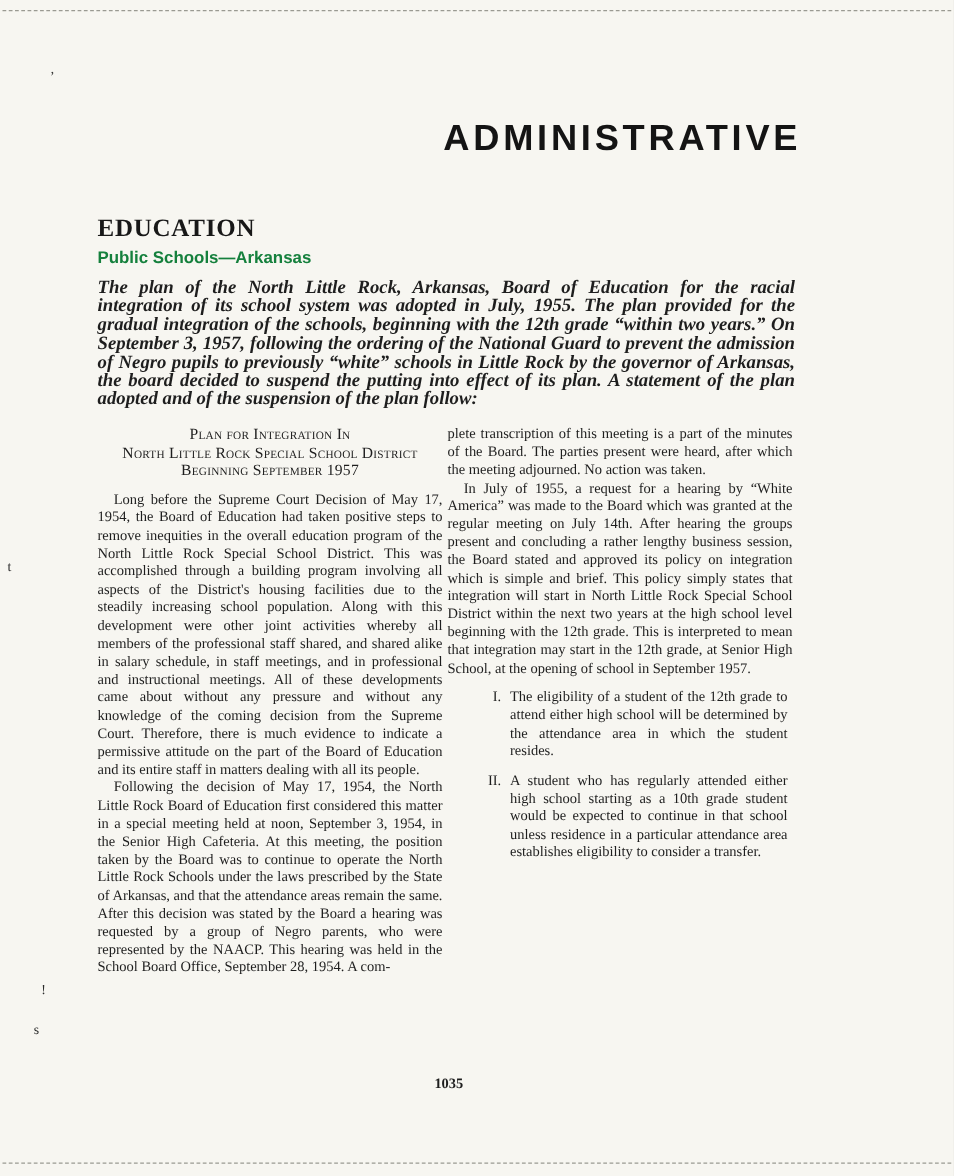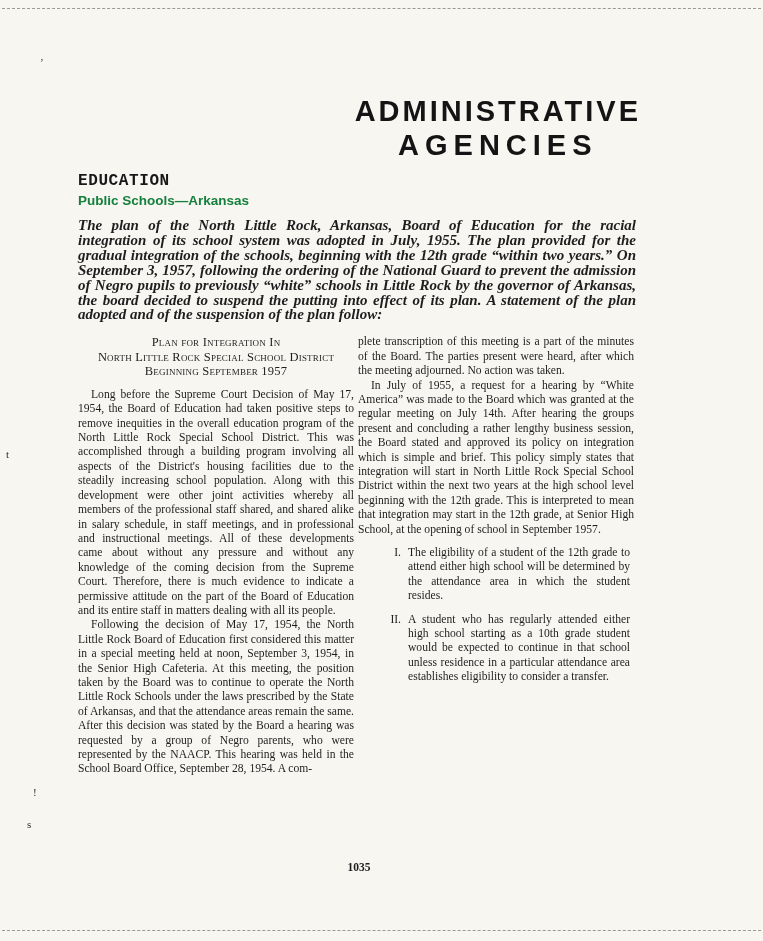--- a/index.html
+++ b/index.html
@@ -48,22 +48,22 @@
 
   .content {
     position: absolute;
     left: 78px;
     top: 172px;
     width: 570px;
   }
 
   .section-heading {
     margin: 0;
-    font-family: Liberation Mono, monospace;
-    font-size: 16px;
+    font-family: Liberation Serif, serif;
+    font-size: 20px;
     font-weight: 700;
     letter-spacing: 0.6px;
     color: #181818;
   }
   .subsection-heading {
     margin: 3px 0 0 0;
     font-family: "Liberation Sans", sans-serif;
     font-size: 13.5px;
     font-weight: 700;
     color: #15803d;
@@ -141,21 +141,20 @@
   <div class="dash-line dash-top"></div>
   <div class="dash-line dash-bottom"></div>
 
   <span class="artifact" style="left:40px; top:56px;">’</span>
   <span class="artifact" style="left:6px; top:448px;">t</span>
   <span class="artifact" style="left:33px; top:786px;">!</span>
   <span class="artifact" style="left:27px; top:818px;">s</span>
 
   <div class="title-block">
     <div>ADMINISTRATIVE</div>
-    <div class="title-line2">AGENCIES</div>
   </div>
 
   <div class="content">
     <h1 class="section-heading">EDUCATION</h1>
     <h2 class="subsection-heading">Public Schools—Arkansas</h2>
 
     <p class="intro">The plan of the North Little Rock, Arkansas, Board of Education for the racial integration of its school system was adopted in July, 1955. The plan provided for the gradual integration of the schools, beginning with the 12th grade “within two years.” On September 3, 1957, following the ordering of the National Guard to prevent the admission of Negro pupils to previously “white” schools in Little Rock by the governor of Arkansas, the board decided to suspend the putting into effect of its plan. A statement of the plan adopted and of the suspension of the plan follow:</p>
 
     <div class="columns">
 

